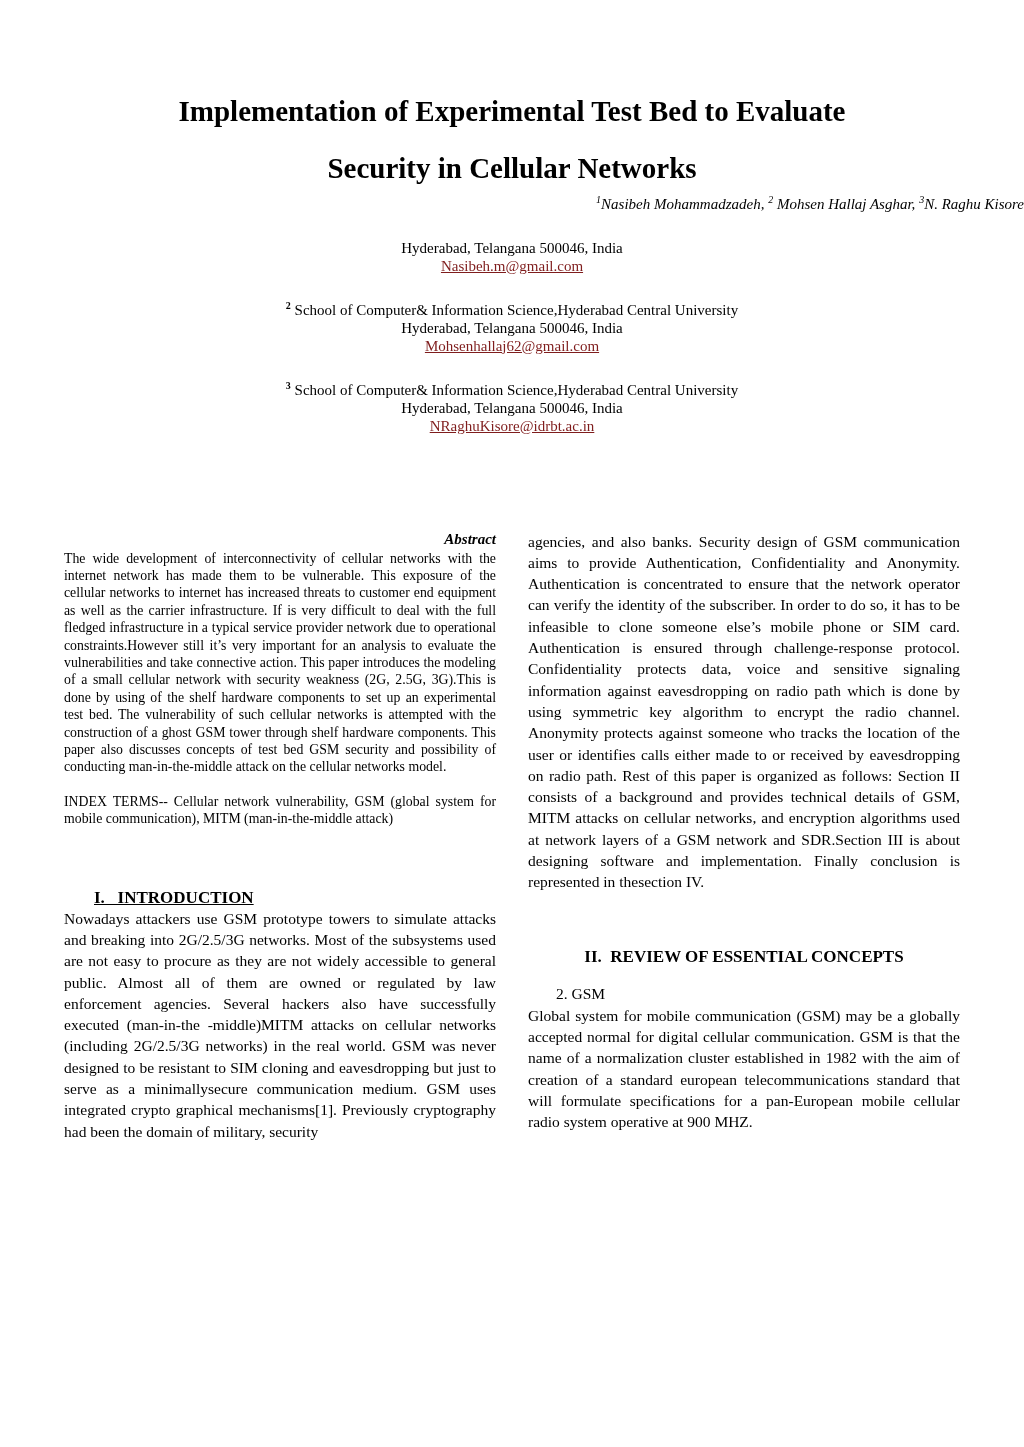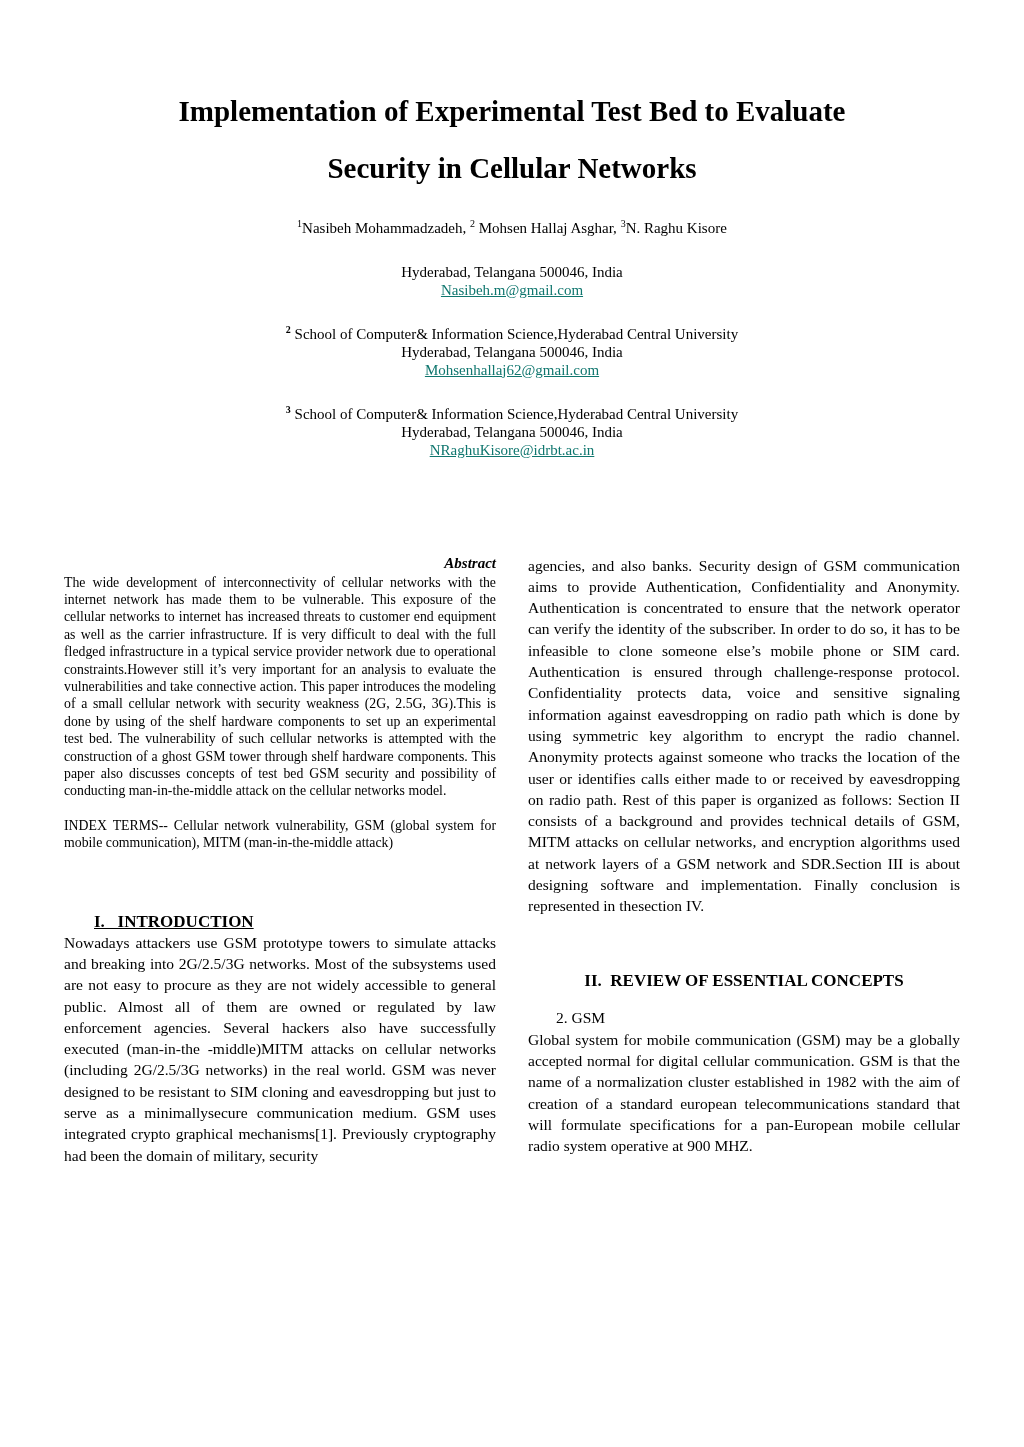--- a/index.html
+++ b/index.html
@@ -15,34 +15,35 @@
     overflow: hidden;
   }
   .title-block { padding-top: 94px; text-align: center; }
   .title-line {
     font-size: 29px;
     font-weight: bold;
     line-height: 1.2;
   }
   .title-line + .title-line { margin-top: 22px; }
   .authors-line {
-    margin-top: 34px;
-    text-align: center;
+    margin-top: 10px;
+    text-align: right;
     font-size: 15px;
+    font-style: italic;
   }
   sup { font-size: 10px; vertical-align: super; line-height: 0; }
   .affiliation-block {
     margin-top: 26px;
     text-align: center;
     font-size: 15px;
     line-height: 18px;
   }
   .affiliation-block .sup { font-weight: bold; }
   .email-link {
-    color: #0f766e;
+    color: #7f1d1d;
     text-decoration: underline;
     cursor: pointer;
   }
   .body-columns {
     display: flex;
     gap: 32px;
     padding: 0 64px;
     margin-top: 96px;
   }
   .col { width: 432px; }

